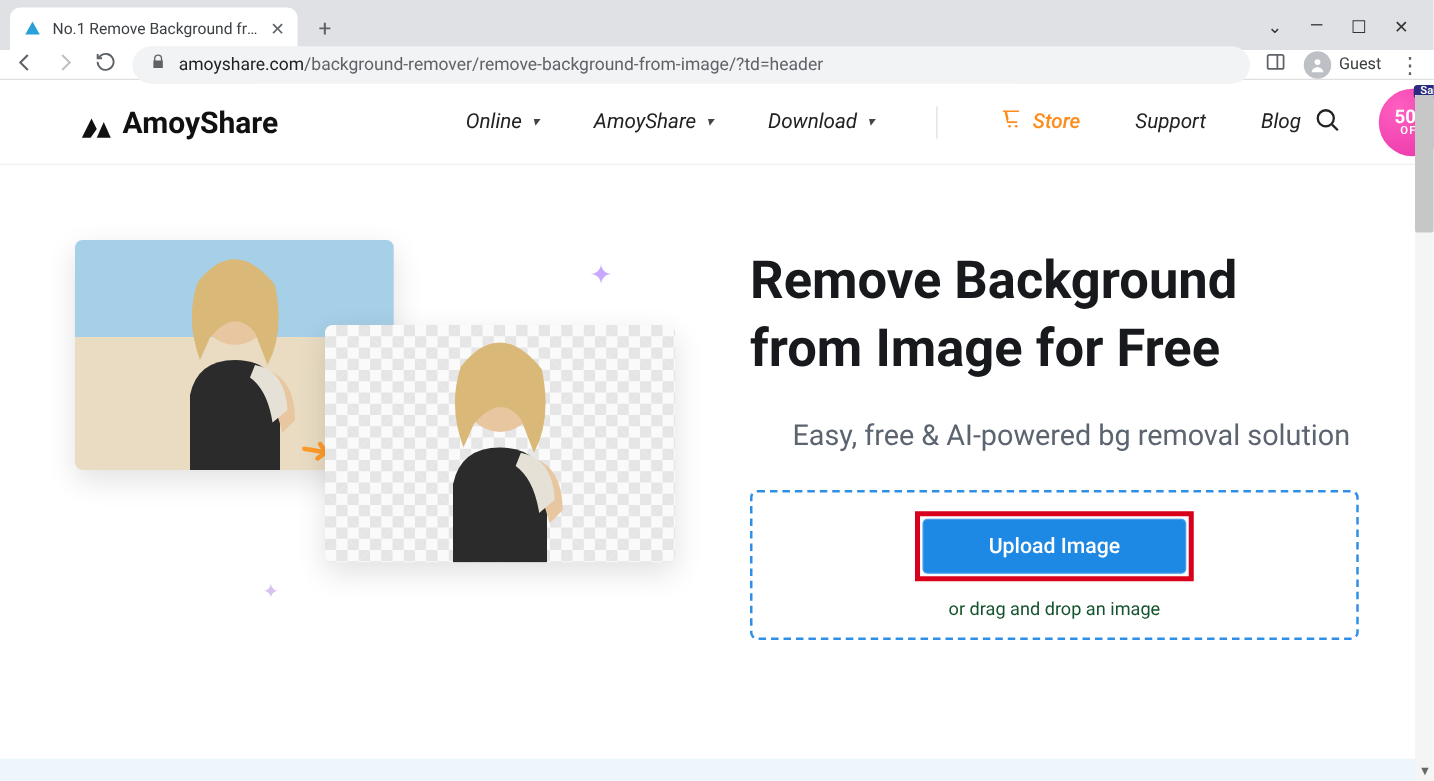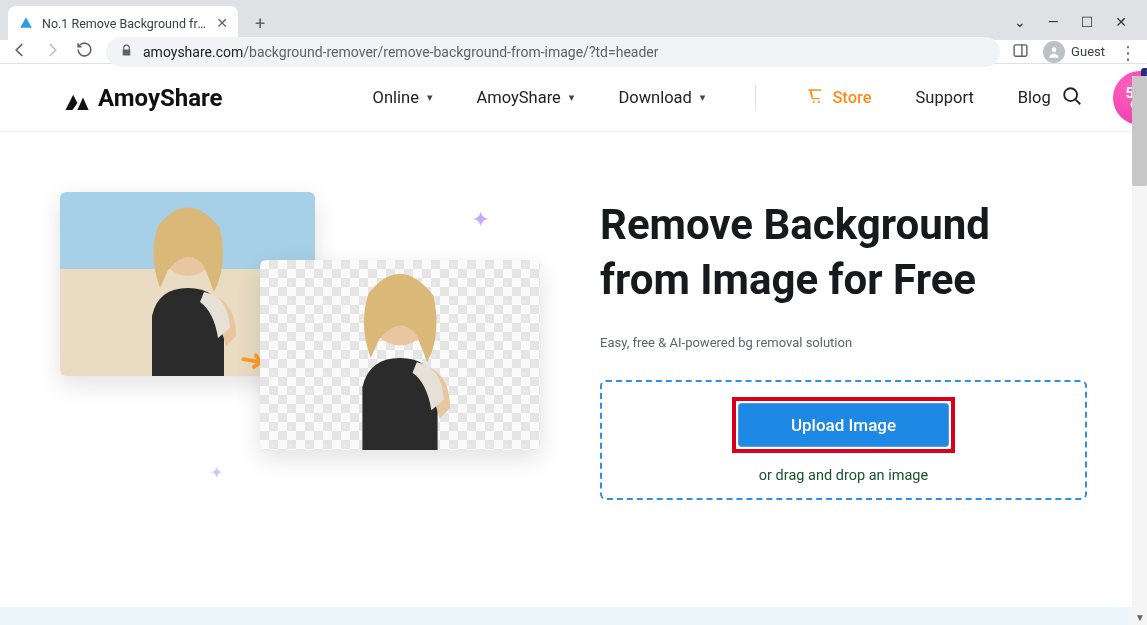--- a/index.html
+++ b/index.html
@@ -15,30 +15,30 @@
   .window-controls { margin-left: auto; display: flex; gap: 22px; padding-right: 20px; padding-bottom: 10px; color: #333; }
   .window-controls span { font-size: 14px; }
 
   .addr-bar { background: #fff; height: 24px; display: flex; align-items: center; padding: 0 10px; gap: 12px; border-bottom: 1px solid #e0e0e0; }
   .nav-ico { color: #5f6368; width:20px; text-align:center; }
   .nav-ico.dis { color: #b9bbbe; }
   .url-field { flex: 1; background: #f1f3f4; border-radius: 18px; height: 30px; display: flex; align-items: center; padding: 0 14px; gap: 10px; }
   .lock-ico { color: #5f6368; font-size: 13px; }
   .url-text { font-size: 14px; color: #5f6368; }
   .url-text .host { color: #202124; }
-  .right-ctrls { display:flex; align-items:flex-end; gap:14px; color:#5f6368; }
+  .right-ctrls { display:flex; align-items:flex-start; gap:14px; color:#5f6368; }
   .guest-pill { display:flex; align-items:center; gap:6px; font-size:13px; color:#3c4043; }
   .avatar-circ { width:22px; height:22px; border-radius:50%; background:#bdc1c6; display:flex; align-items:center; justify-content:center; color:#fff; font-size:14px;}
 
   
   .site-header { height: 68px; display:flex; align-items:center; padding: 0 60px 0 62px; border-bottom: 1px solid #f0f0f0; gap: 10px;}
   .logo { display:flex; align-items:flex-end; gap:8px; font-weight:700; font-size:24px; color:#111; }
   .logo-mark { display:flex; }
   .nav { margin-left: 140px; display:flex; align-items:center; gap: 44px; }
-  .nav-item { font-size:16.5px; color:#222; display:flex; align-items:center; gap:8px; cursor:pointer; }
+  .nav-item { font-size:16.5px; color:#222; display:flex; align-items:center; gap:8px; cursor:pointer;font-style:italic; }
   .chev { font-size:11px; color:#444; }
   .nav-divider { width:1px; height:26px; background:#e0e0e0; margin: 0 6px; }
   .store { color:#ff8c1a; font-weight:500; display:flex; align-items:center; gap:8px; }
   .cart-ico { color:#ff8c1a; }
   .header-right { margin-left:auto; display:flex; align-items:center; gap:30px; }
   .search-ico { color:#333; }
   .sale-badge { width:54px; height:54px; border-radius:50%; background: radial-gradient(circle at 30% 30%, #ff5fbf, #e733a8); color:#fff; display:flex; flex-direction:column; align-items:center; justify-content:center; font-size:15px; font-weight:700; line-height:1; position:relative; }
   .sale-badge .tag { position:absolute; top:-3px; right:-2px; background:#2a2a80; color:#fff; font-size:9px; padding:1px 5px; border-radius:3px; font-weight:600;}
   .sale-badge .off { font-size:9px; font-weight:600; letter-spacing:1px;}
 
@@ -57,21 +57,21 @@
     background-color:#fafafa;
     box-shadow: 0 8px 24px rgba(0,0,0,.12);
   }
   .person { position:absolute; bottom:0; left:50%; transform:translateX(-50%); }
   .arrow { position:absolute; left:180px; top:150px; color:#ff9b2a; font-size:30px; transform: rotate(10deg);}
   .spark-a { position:absolute; right:50px; top:15px; color:#c9a8ff; font-size:22px;}
   .spark-b { position:absolute; left:150px; bottom:10px; color:#d6c3f0; font-size:16px;}
 
   .hero-copy { flex:1; }
   .hero-title { font-size:42px; font-weight:700; color:#17191c; line-height:1.3; margin-top: 6px; }
-  .hero-sub { margin-top:28px; font-size:13px; color:#5c6470; }
+  .hero-sub { margin-top:28px; font-size:23px; color:#5c6470;margin-left:34px; }
   .drop-zone { margin-top:30px; border:2px dashed #2f8fe6; border-radius:6px; height:120px; display:flex; flex-direction:column; align-items:center; justify-content:center; gap:14px; }
   .upload-btn-wrap { border:4px solid #d9001b; padding:2px; }
   .upload-btn { background:#1e88e5; color:#fff; border:none; border-radius:4px; padding:12px 53px; font-size:17px; font-weight:500; cursor:pointer; box-shadow: inset 0 0 0 1px rgba(255,255,255,.2); }
   .drop-hint { font-size:14.5px; color:#14532d; }
 
   .page-scroll { position:absolute; right:0; top:76px; bottom:0; width:15px; background:#f5f5f5; }
   .page-thumb { position:absolute; top:0; width:100%; height:110px; background:#c7c7c7; border-radius:2px;}
   .page-arrow-dn { position:absolute; bottom:2px; left:3px; font-size:10px; color:#666;}
 
   .footer-band { position:absolute; left:0; right:15px; bottom:0; height:18px; background:#edf6fb; }

